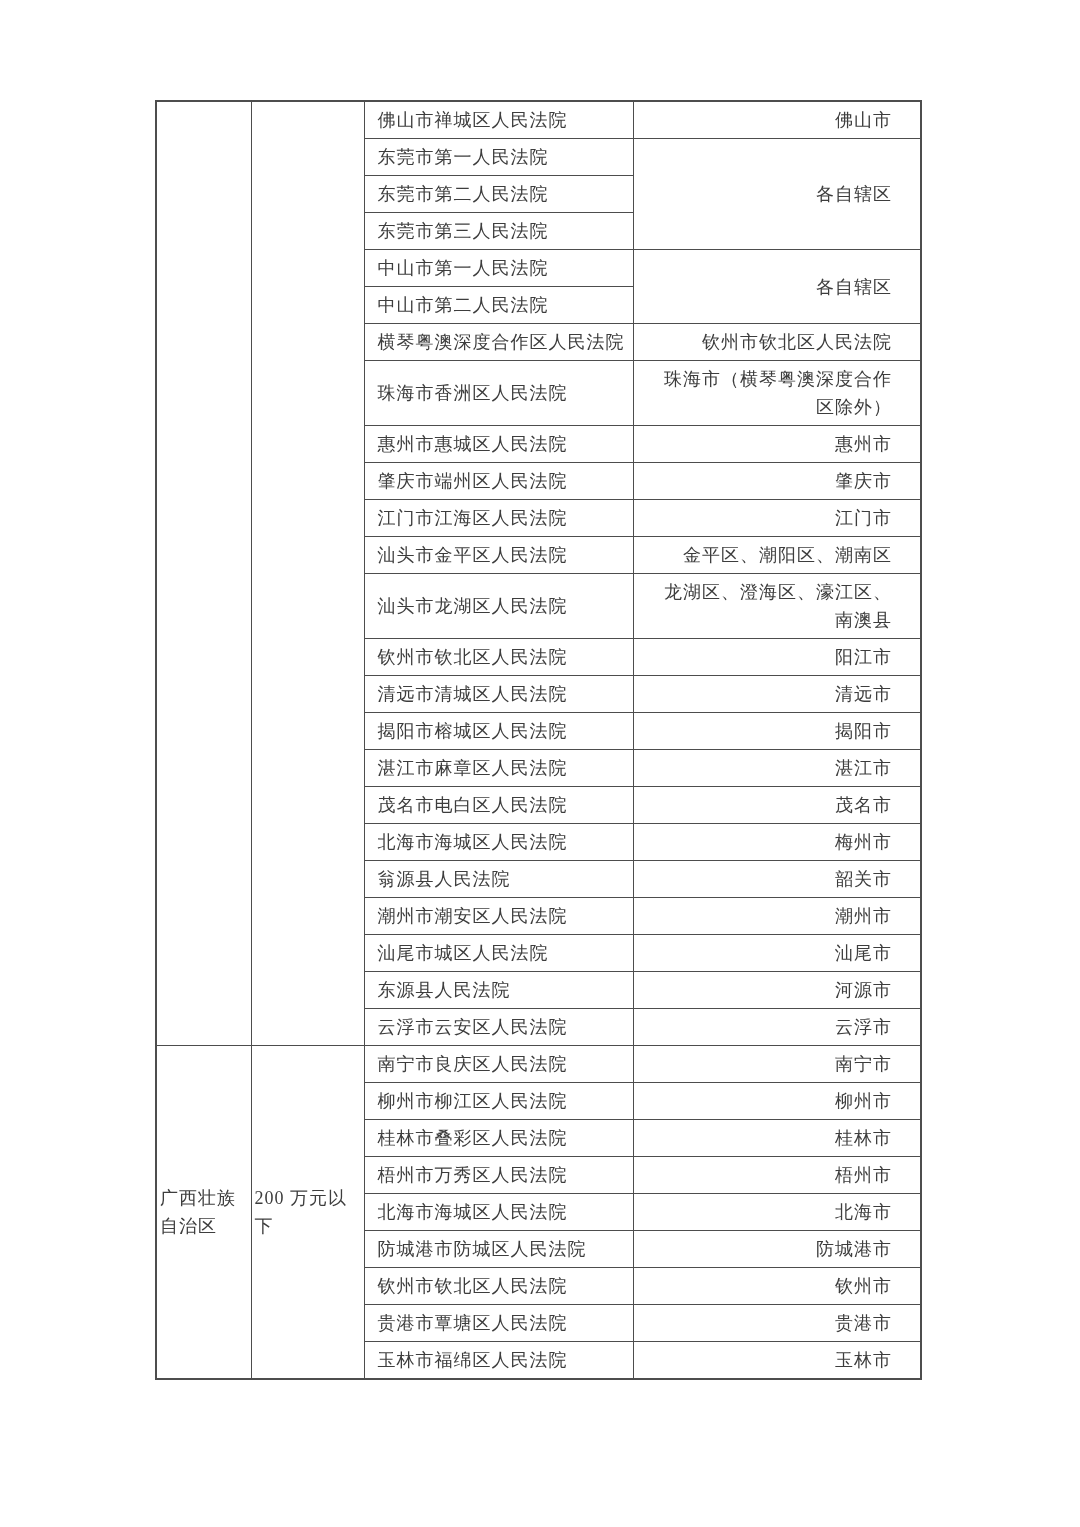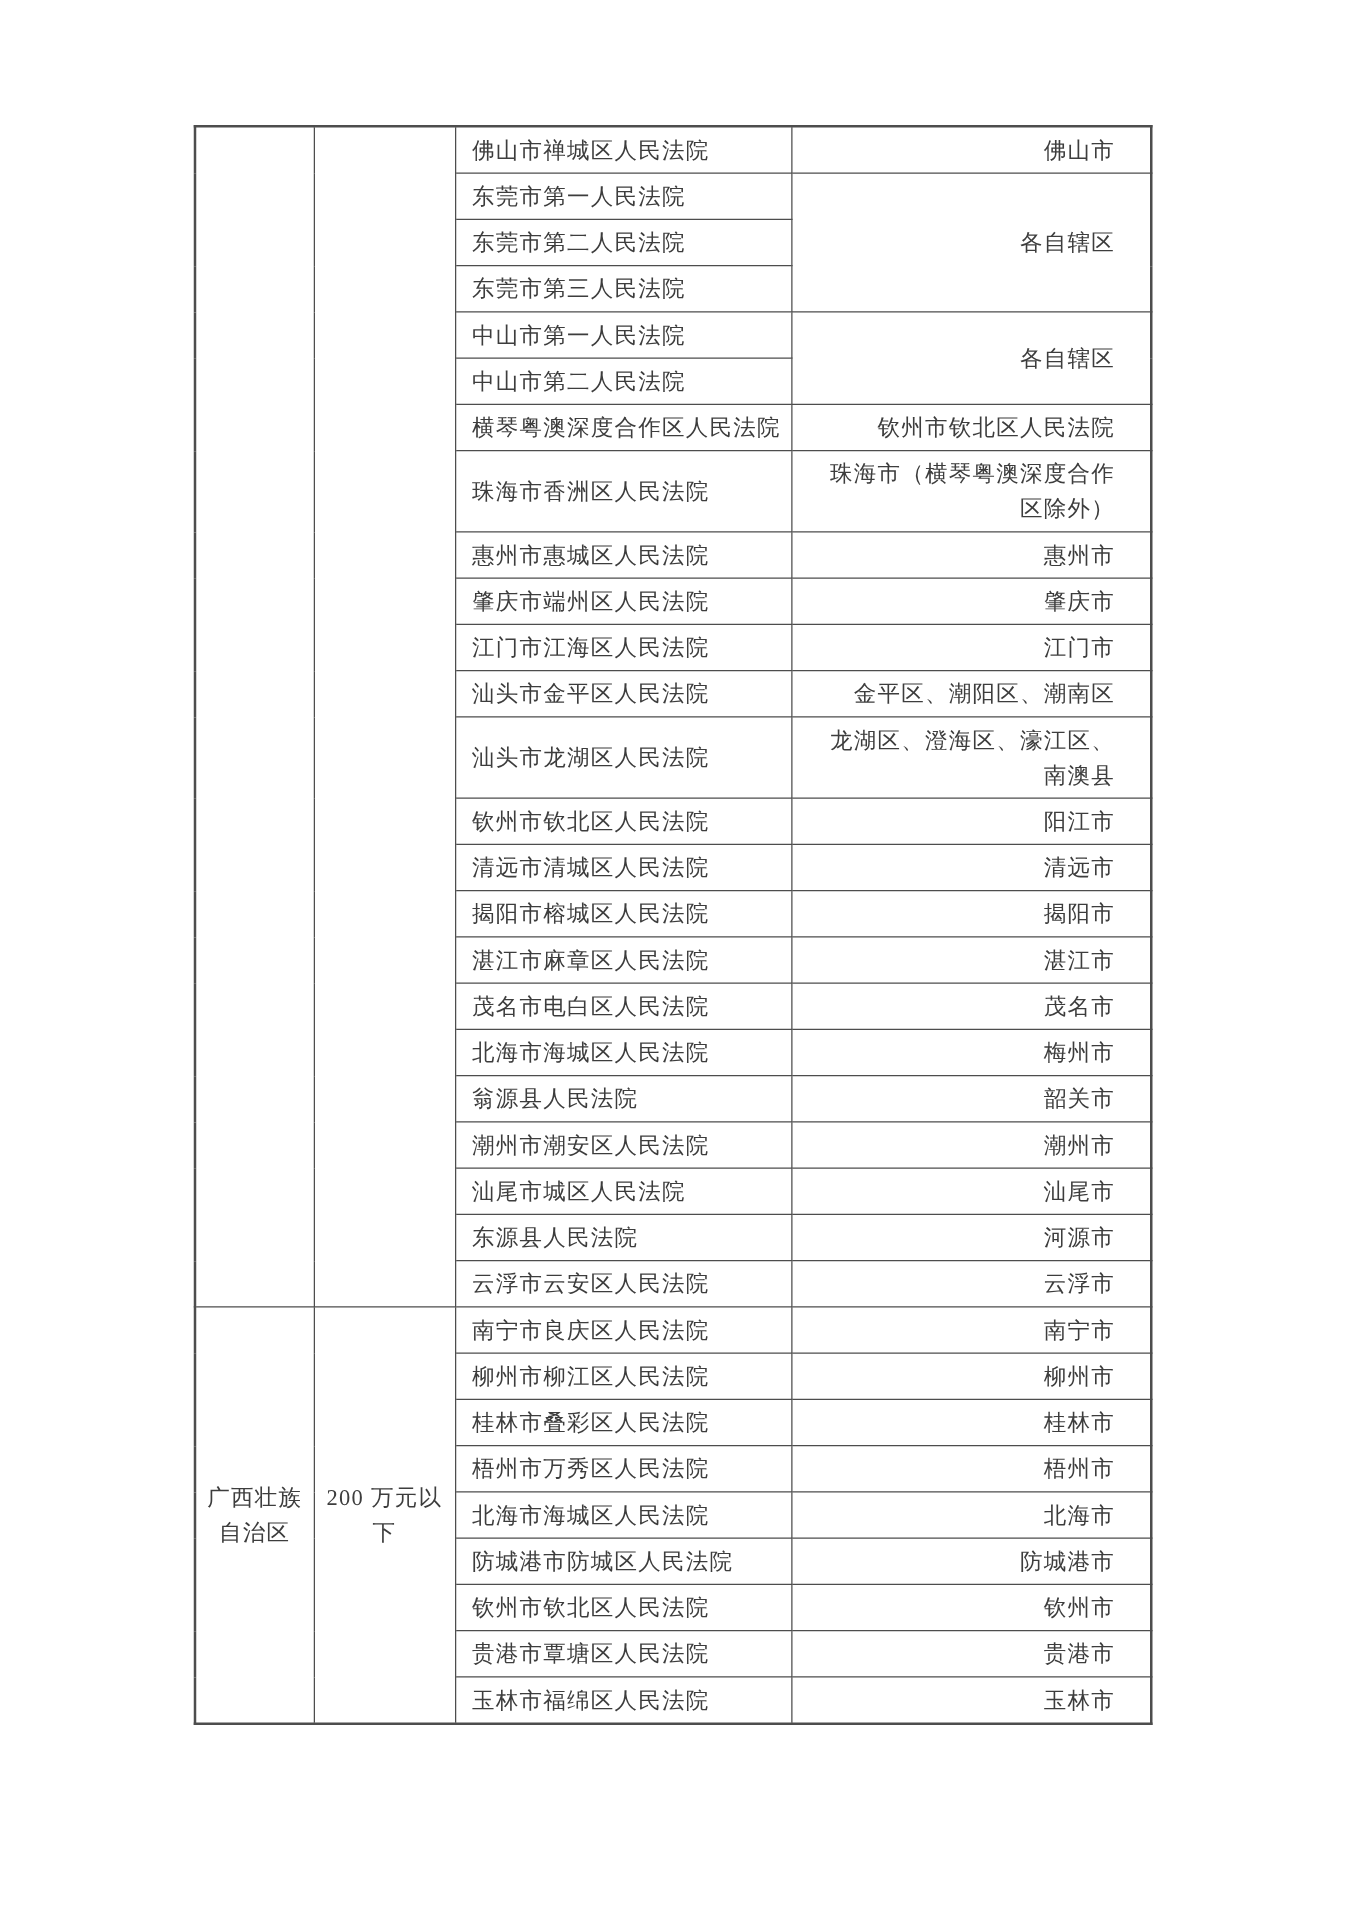--- a/index.html
+++ b/index.html
@@ -24,21 +24,21 @@
   .court-table td {
     border: 1.5px solid #4d4d4d;
     font-size: 18px;
     letter-spacing: 1px;
     line-height: 28px;
     color: #3d3d3d;
     vertical-align: middle;
     font-family: "Liberation Serif", "DejaVu Serif", serif;
   }
   td.c-province, td.c-amount {
-    text-align: center;
+    text-align: left;
     padding: 4px 3px;
   }
   td.c-court {
     text-align: left;
     padding: 4px 4px 4px 13px;
     white-space: nowrap;
     overflow: hidden;
   }
   td.c-juris {
     text-align: right;

